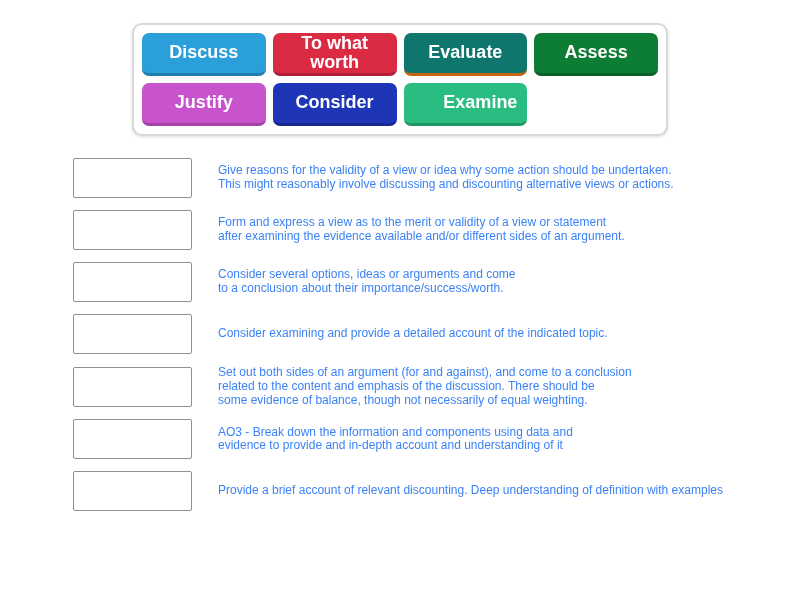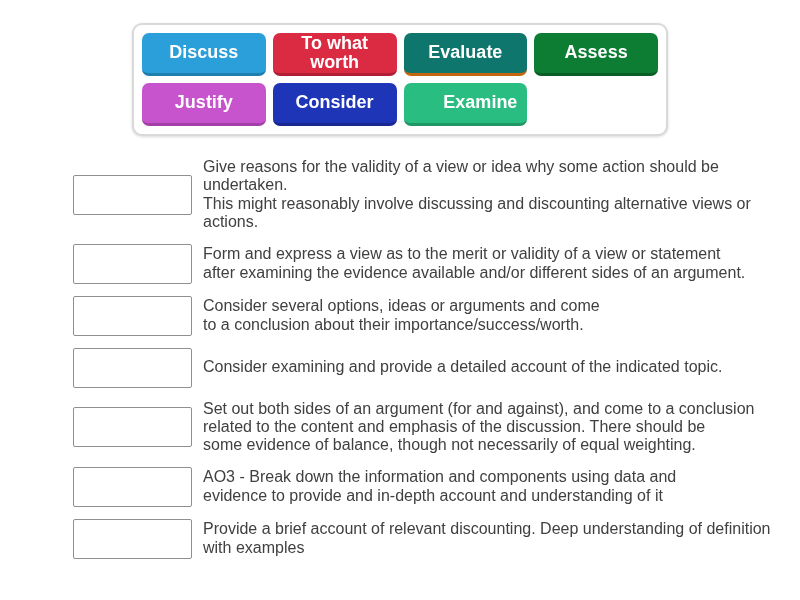--- a/index.html
+++ b/index.html
@@ -58,24 +58,24 @@
   }
   .drop-box {
     flex: none;
     width: 119px;
     height: 40px;
     background: #ffffff;
     border: 1px solid #8f8f8f;
     border-radius: 2px;
   }
   .definition {
-    margin-left: 11px;
-    font-size: 16px;
+    margin-left: 26px;
+    font-size: 12px;
     line-height: 1.15;
-    color: #404040;
+    color: #3b82f6;
     white-space: pre-line;
   }
 </style>
 </head>
 <body>
 
 <div class="word-bank">
   <div class="tile" style="background-color: rgb(43, 159, 217); border-bottom-color: rgb(31, 127, 174);">Discuss</div>
   <div class="tile" style="background-color: rgb(218, 43, 67); border-bottom-color: rgb(176, 31, 53);">To what worth</div>
   <div class="tile" style="background-color: #0f766e; border-bottom-color: rgb(196, 101, 15);">Evaluate</div>

